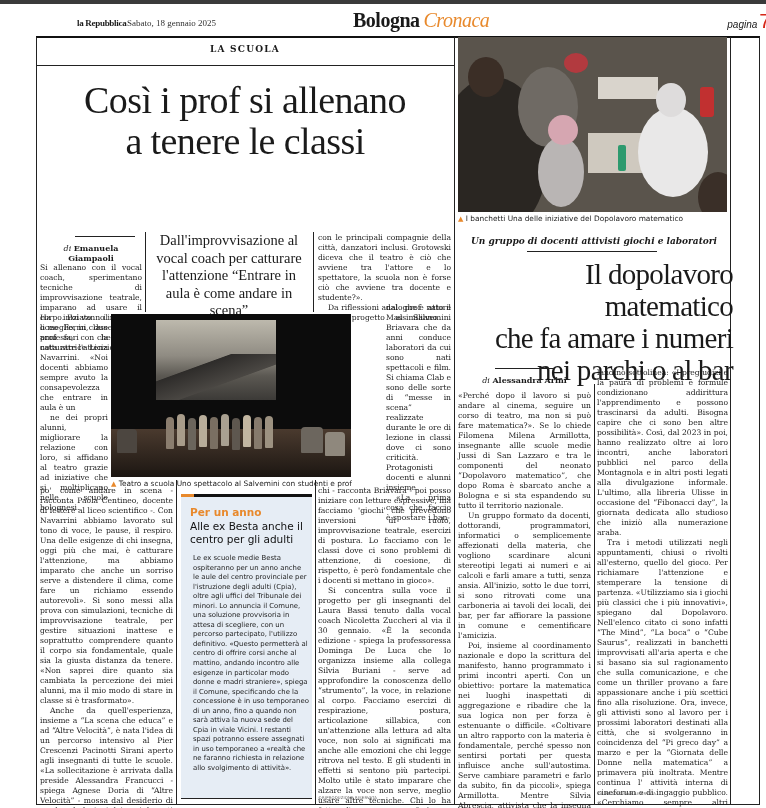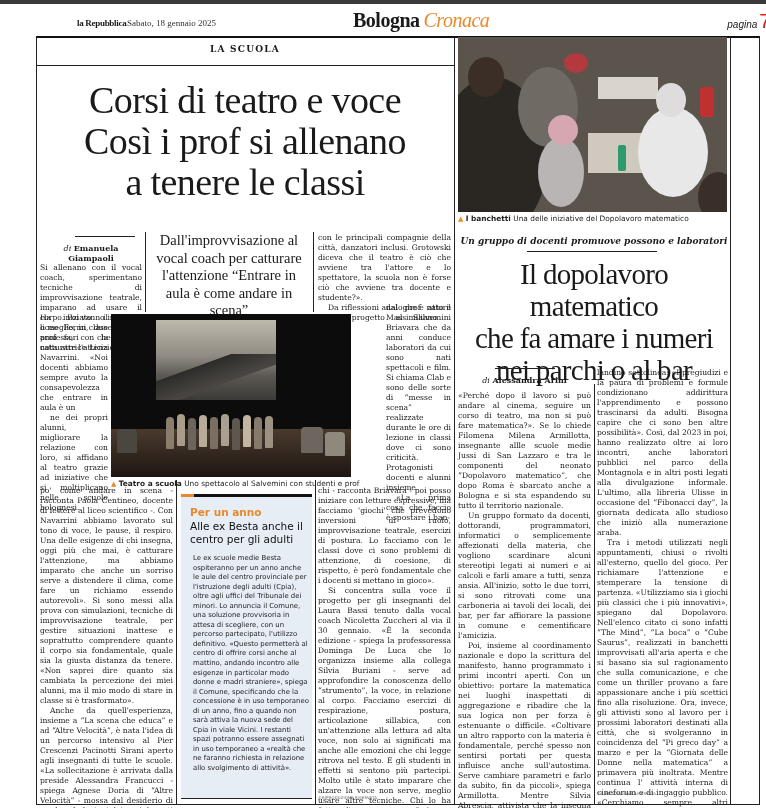--- a/index.html
+++ b/index.html
@@ -30,38 +30,38 @@
 
   .subhead { position: absolute; left: 152px; top: 232px; width: 154px; text-align: center; font-family: "Liberation Serif", serif; font-size: 14.5px; line-height: 17.5px; }
 
   .photo1 { position: absolute; left: 111px; top: 314px; width: 240px; height: 163px; background: #0c0c0c; overflow: hidden; }
   .photo1 .screen { position: absolute; left: 45px; top: 6px; width: 120px; height: 80px; background: linear-gradient(180deg, #bdb9ad 0%, #8f8b82 45%, #5b5852 70%, #3c3a37 100%); }
   .photo1 .mount { position: absolute; left: 45px; top: 40px; width: 120px; height: 46px; background: linear-gradient(160deg, transparent 30%, #2e2c2a 31%, #4a4743 60%, transparent 61%); }
   .photo1 .floor { position: absolute; left: 0; top: 115px; width: 240px; height: 48px; background: linear-gradient(180deg, #4a3a2e, #1c1612); }
   .photo1 .person { position: absolute; width: 8px; height: 32px; border-radius: 4px 4px 1px 1px; }
   .caption { position: absolute; font-family: "DejaVu Sans", sans-serif; font-size: 7.4px; color: #222; white-space: nowrap; }
   .caption .tri { color: #e8892c; font-size: 7px; }
-  .caption b { font-weight: bold; }
+  .caption b { font-weight: normal; }
 
   .sidebox { position: absolute; left: 181px; top: 494px; width: 131px; height: 304px; background: #e6edf5; border-top: 3px solid #111; }
   .sidebox .accent { position: absolute; left: 0; top: -3px; width: 13px; height: 3px; background: #e8892c; }
   .sb-kicker { position: absolute; left: 9px; top: 9px; font-family: "DejaVu Sans", sans-serif; font-weight: bold; font-size: 10.5px; color: #e8892c; }
   .sb-title { position: absolute; left: 9px; top: 23px; width: 122px; font-family: "DejaVu Sans", sans-serif; font-weight: normal; font-size: 10.5px; line-height: 13px; color: #111; }
   .sb-body { position: absolute; left: 12px; top: 57px; width: 116px; font-family: "DejaVu Sans", sans-serif; font-size: 6.9px; line-height: 9.55px; color: #222; }
   .sidebox-bottom { position: absolute; left: 181px; top: 798px; width: 131px; height: 1px; background: #222; }
 
   .copyright { position: absolute; font-family: "DejaVu Sans", sans-serif; font-size: 3.8px; color: #555; letter-spacing: 0.2px; }
 
   .photo2 { position: absolute; left: 458px; top: 37px; width: 269px; height: 175px; overflow: hidden; background: #5a544c; }
   .photo2 .blob { position: absolute; border-radius: 50%; }
   .photo2 .tbl { position: absolute; background: #d9d4cc; }
 
   .kicker2 { position: absolute; left: 455px; top: 236px; width: 311px; text-align: center; font-family: "DejaVu Serif", serif; font-style: italic; font-weight: bold; font-size: 9px; }
   .kicker2-rule { position: absolute; left: 527px; top: 251px; width: 130px; height: 1px; background: #222; }
-  .headline2 { position: absolute; left: 455px; top: 258px; width: 278px; text-align: center; font-family: "Liberation Serif", serif; font-size: 29px; line-height: 32px; letter-spacing: -0.7px; }
+  .headline2 { position: absolute; left: 455px; top: 258px; width: 278px; text-align: right; font-family: "Liberation Serif", serif; font-size: 29px; line-height: 32px; letter-spacing: -0.7px; }
 </style>
 </head>
 <body>
 
 <div class="topband"></div>
 
 <div class="header">
   <span class="h-brand">la Repubblica</span>
   <span class="h-date">Sabato, 18 gennaio 2025</span>
   <span class="h-section"><span>Bologna</span><span class="sub">Cronaca</span></span>
@@ -74,21 +74,20 @@
 <div class="vline" style="left:454px;top:37px;height:768px;"></div>
 <div class="vline" style="left:145px;top:232px;height:80px;"></div>
 <div class="vline" style="left:313px;top:232px;height:80px;"></div>
 <div class="vline" style="left:176px;top:480px;height:325px;"></div>
 <div class="vline" style="left:315px;top:480px;height:325px;"></div>
 <div class="vline" style="left:594px;top:384px;height:421px;"></div>
 <div class="vline" style="left:730px;top:37px;height:768px;"></div>
 
 <div class="kicker">LA SCUOLA</div>
 <div class="headline">
-  <div>Corsi di teatro e voce</div>
   <div>Così i prof si allenano</div>
   <div>a tenere le classi</div>
 </div>
 
 <div class="byline-rule" style="left:75px;top:236px;width:60px;"></div>
 <div class="byline" style="left:40px;top:243px;width:102px;">
   <em>di</em>
   <b>Emanuela Giampaoli</b>
 </div>
 
@@ -166,21 +165,21 @@
   <div class="blob" style="left:160px;top:108px;width:8px;height:26px;border-radius:2px;background:#2d9a6e;"></div>
   <div class="blob" style="left:242px;top:50px;width:14px;height:30px;border-radius:3px;background:#c13030;"></div>
   <div class="blob" style="left:240px;top:135px;width:40px;height:50px;background:#3a2f28;"></div>
 </div>
 <div class="caption" style="left:458px;top:214px;">
   <span class="tri">▲</span>
   <b>I banchetti</b>
   <span>Una delle iniziative del Dopolavoro matematico</span>
 </div>
 
-<div class="kicker2" style="width:278px;">Un gruppo di docenti promuove possono e laboratori</div>
+<div class="kicker2" style="width:278px;">Un gruppo di docenti attivisti giochi e laboratori</div>
 <div class="kicker2-rule"></div>
 <div class="headline2">
   <div>Il dopolavoro matematico</div>
   <div>che fa amare i numeri</div>
   <div>nei parchi o al bar</div>
 </div>
 
 <div class="byline-rule" style="left:495px;top:368px;width:60px;"></div>
 <div class="byline" style="left:458px;top:375px;width:133px;">
   <em>di</em>

